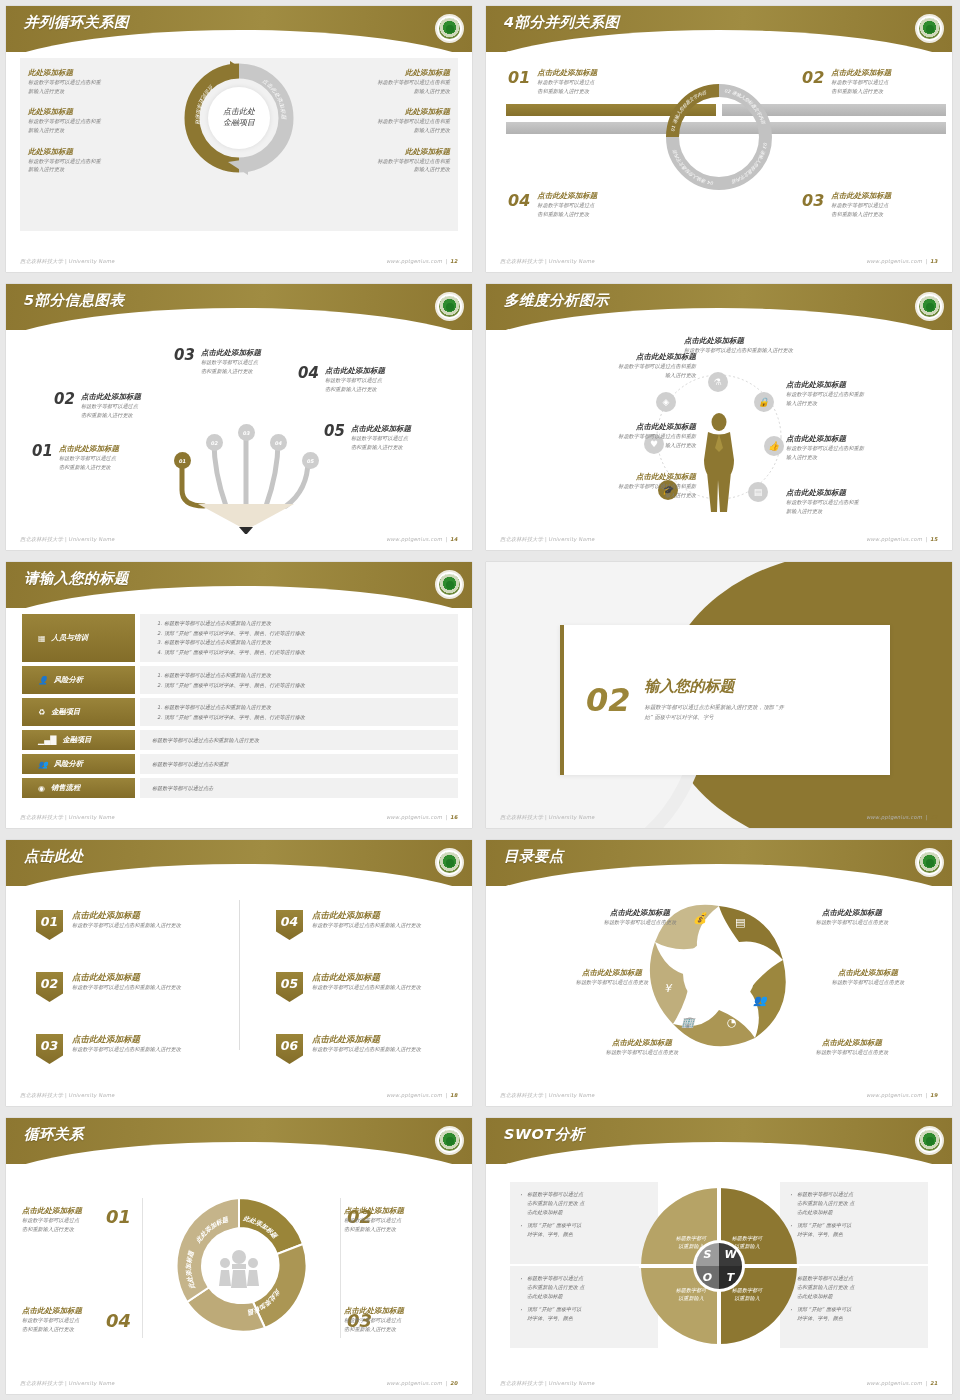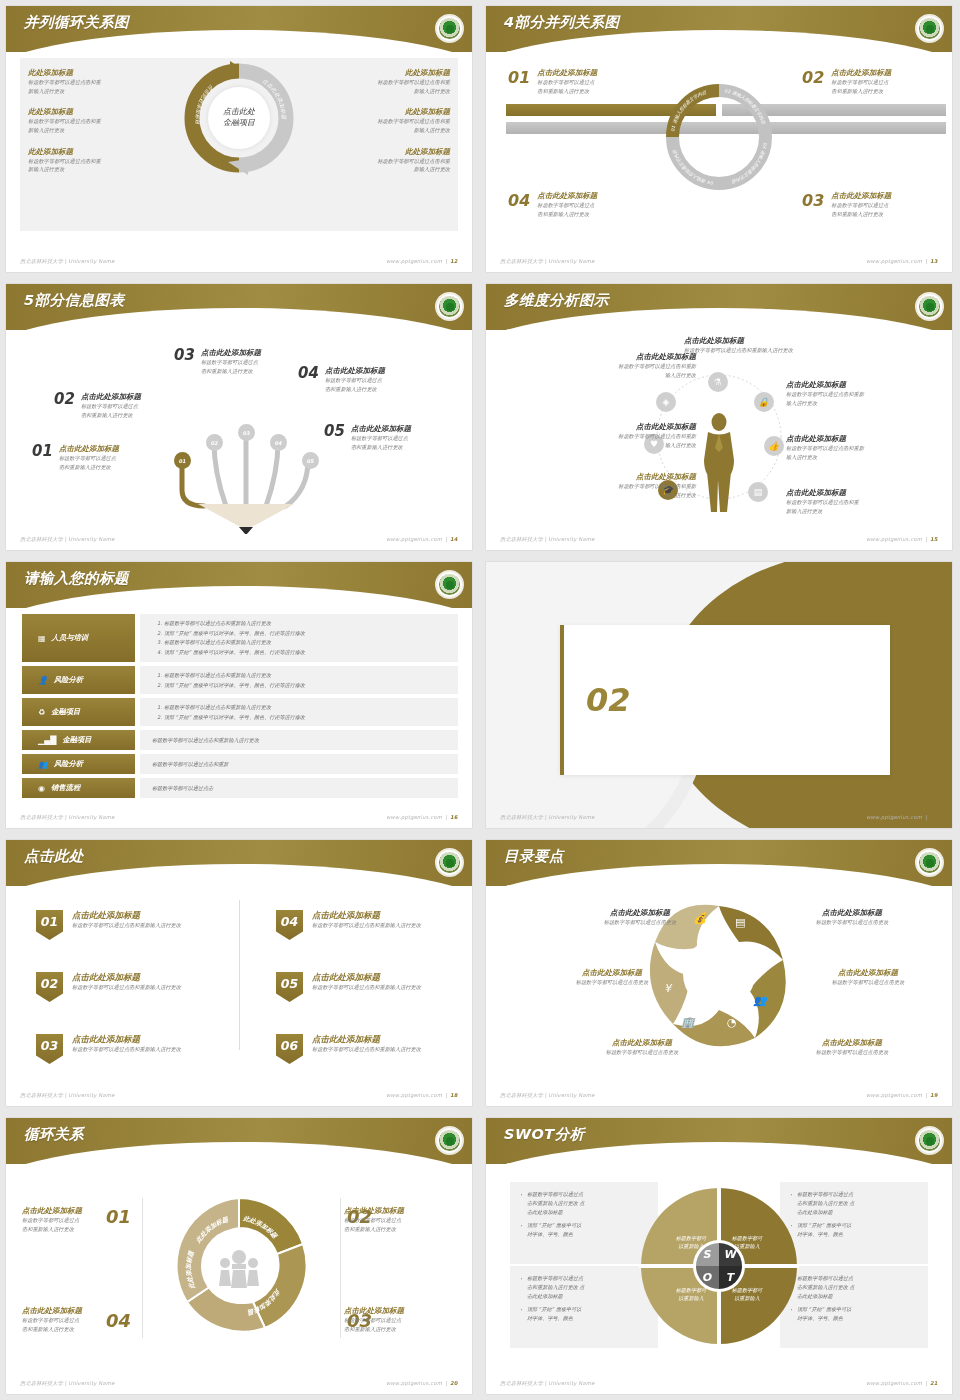--- a/index.html
+++ b/index.html
@@ -621,20 +621,26 @@
 </div>
     </div>
 
 <div class="slide">
       <div class="sheet s6">
   <div class="goldshape"></div>
   <div class="swoosh"></div>
   <div class="swoosh b"></div>
   <div class="card">
     <div class="big">02</div>
+    <div>
+      <div style="font-size:15px;font-weight:bold;color:#8d7731;margin-bottom:7px;">输入您的标题</div>
+      <div class="bd" style="font-size:5.4px;line-height:1.8;">
+        <span>标题数字等都可以通过点击和重新输入进行更改，顶部 “开</span><br>
+        <span>始” 面板中可以对字体、字号</span></div>
+    </div>
   </div>
   <div class="foot">
     <div class="l">西北农林科技大学 | University Name</div>
     <div class="r"><span>www.pptgenius.com</span><span>|</span><span class="pg">17</span></div>
   </div>
 </div>
     </div>
 
 <div class="slide">
       <div class="sheet">

